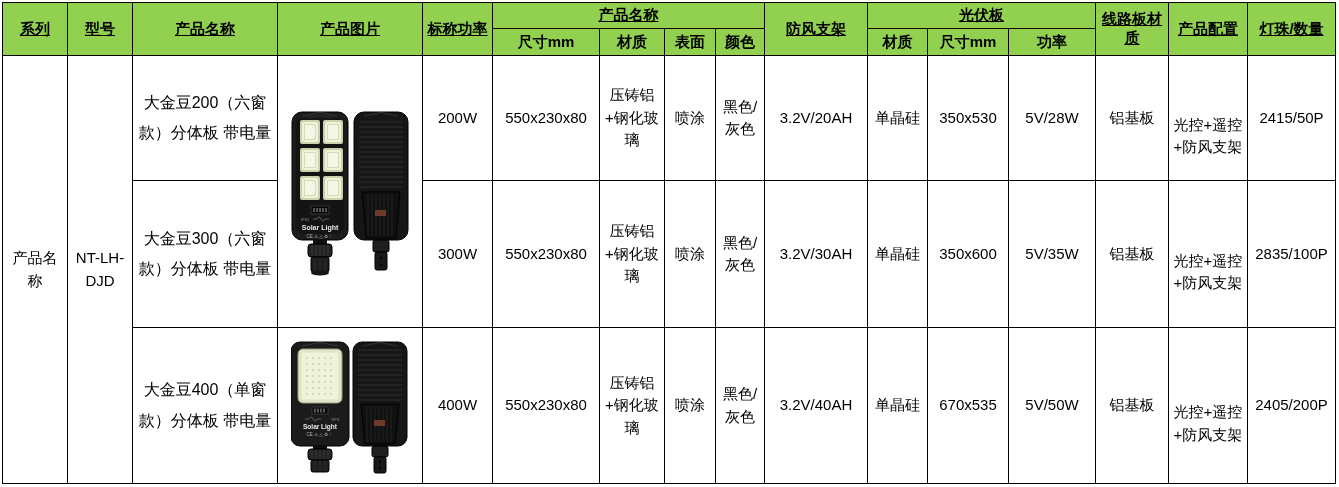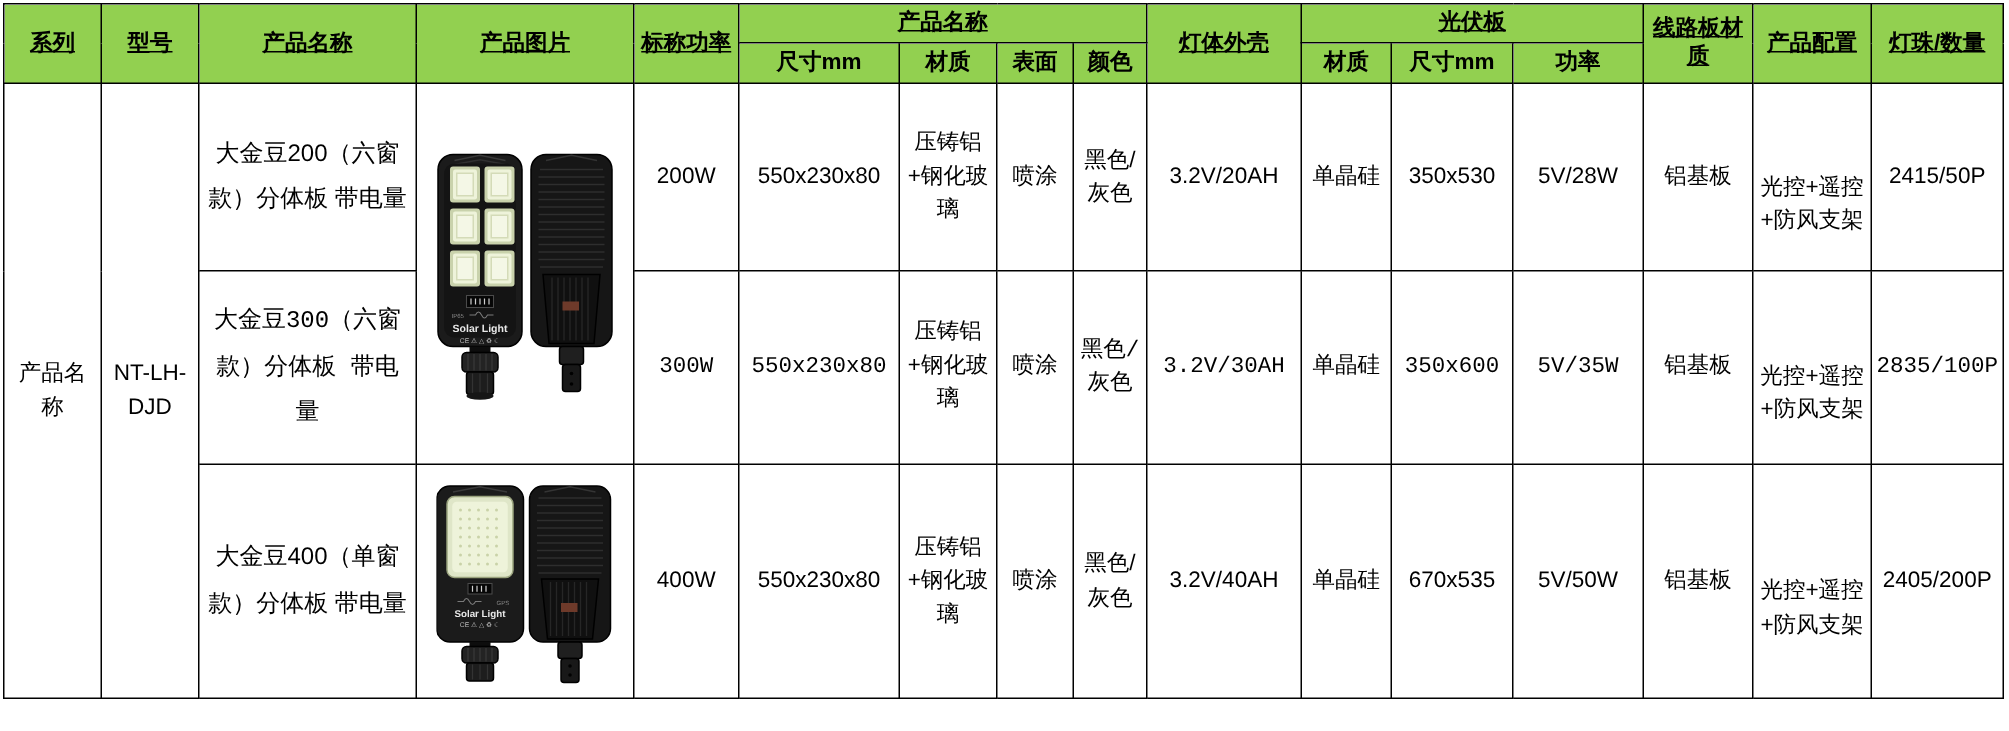--- a/index.html
+++ b/index.html
@@ -17,21 +17,21 @@
     padding:0 2px;overflow:hidden;
   }
   th{
     background:#92D050;
     font-size:15px;font-weight:bold;line-height:1.25;
   }
   td{font-size:15px;line-height:1.5;}
   tr.hrow-a{height:26px;text-decoration:underline;}
   tr.hrow-b{height:27px;}
   tr.row-1{height:125px;}
-  tr.row-2{height:129px;font-family:Liberation Mono, monospace;}
+  tr.row-2{height:147px;}
   tr.row-3{height:156px;}
   td.name-cell{font-size:16px;line-height:1.9;padding:0 5px;}
   .wrap-50{display:inline-block;max-width:50px;}
   .wrap-56{display:inline-block;max-width:56px;}
   .wrap-76{display:inline-block;max-width:76px;margin-top:36px;}
   td.img-cell{padding:0;}
   .img-box{display:flex;justify-content:center;align-items:center;width:100%;height:100%;}
   svg{display:block;}
   svg text{font-family:"Liberation Sans","DejaVu Sans",sans-serif;}
 </style>
@@ -58,21 +58,21 @@
       <col style="width:88px">
   </colgroup>
   <thead>
     <tr class="hrow-a">
       <th rowspan="2">系列</th>
       <th rowspan="2">型号</th>
       <th rowspan="2">产品名称</th>
       <th rowspan="2">产品图片</th>
       <th rowspan="2">标称功率</th>
       <th colspan="4">产品名称</th>
-      <th rowspan="2">灯体外壳</th>
+      <th rowspan="2">防风支架</th>
       <th colspan="3">光伏板</th>
       <th rowspan="2">线路板材质</th>
       <th rowspan="2">产品配置</th>
       <th rowspan="2">灯珠/数量</th>
     </tr>
     <tr class="hrow-b">
       <th>尺寸mm</th>
       <th>材质</th>
       <th>表面</th>
       <th>颜色</th>

